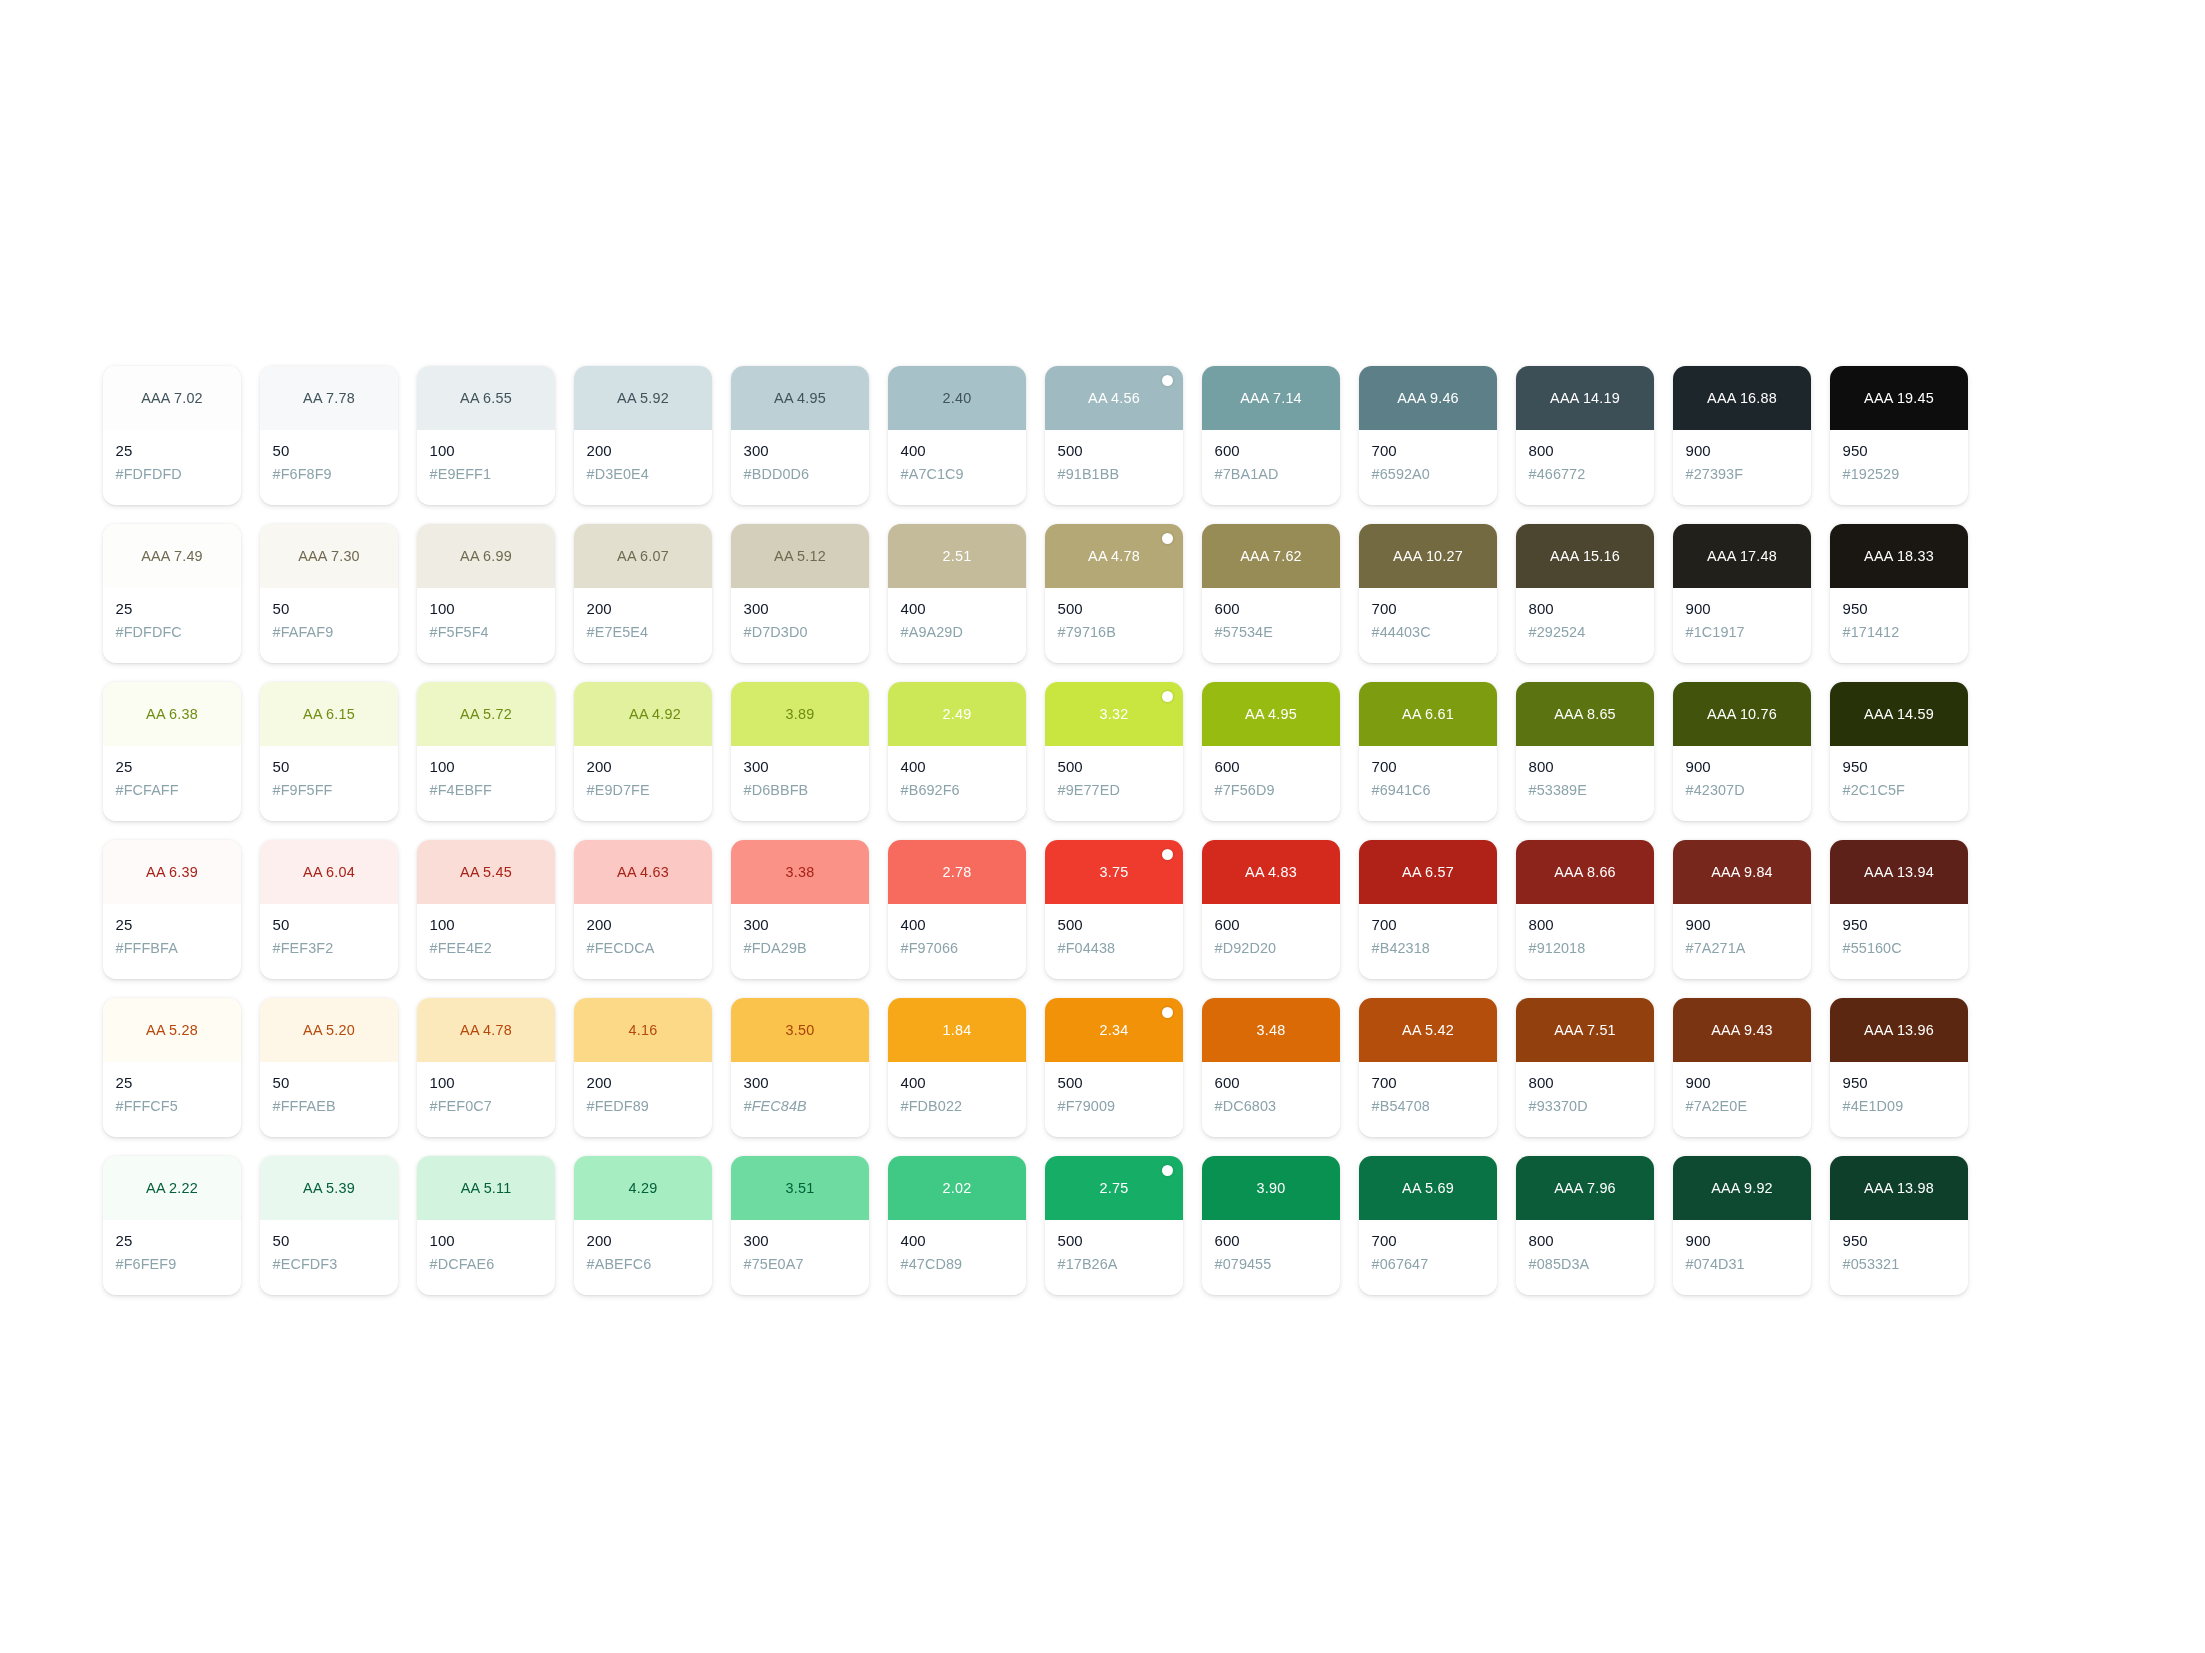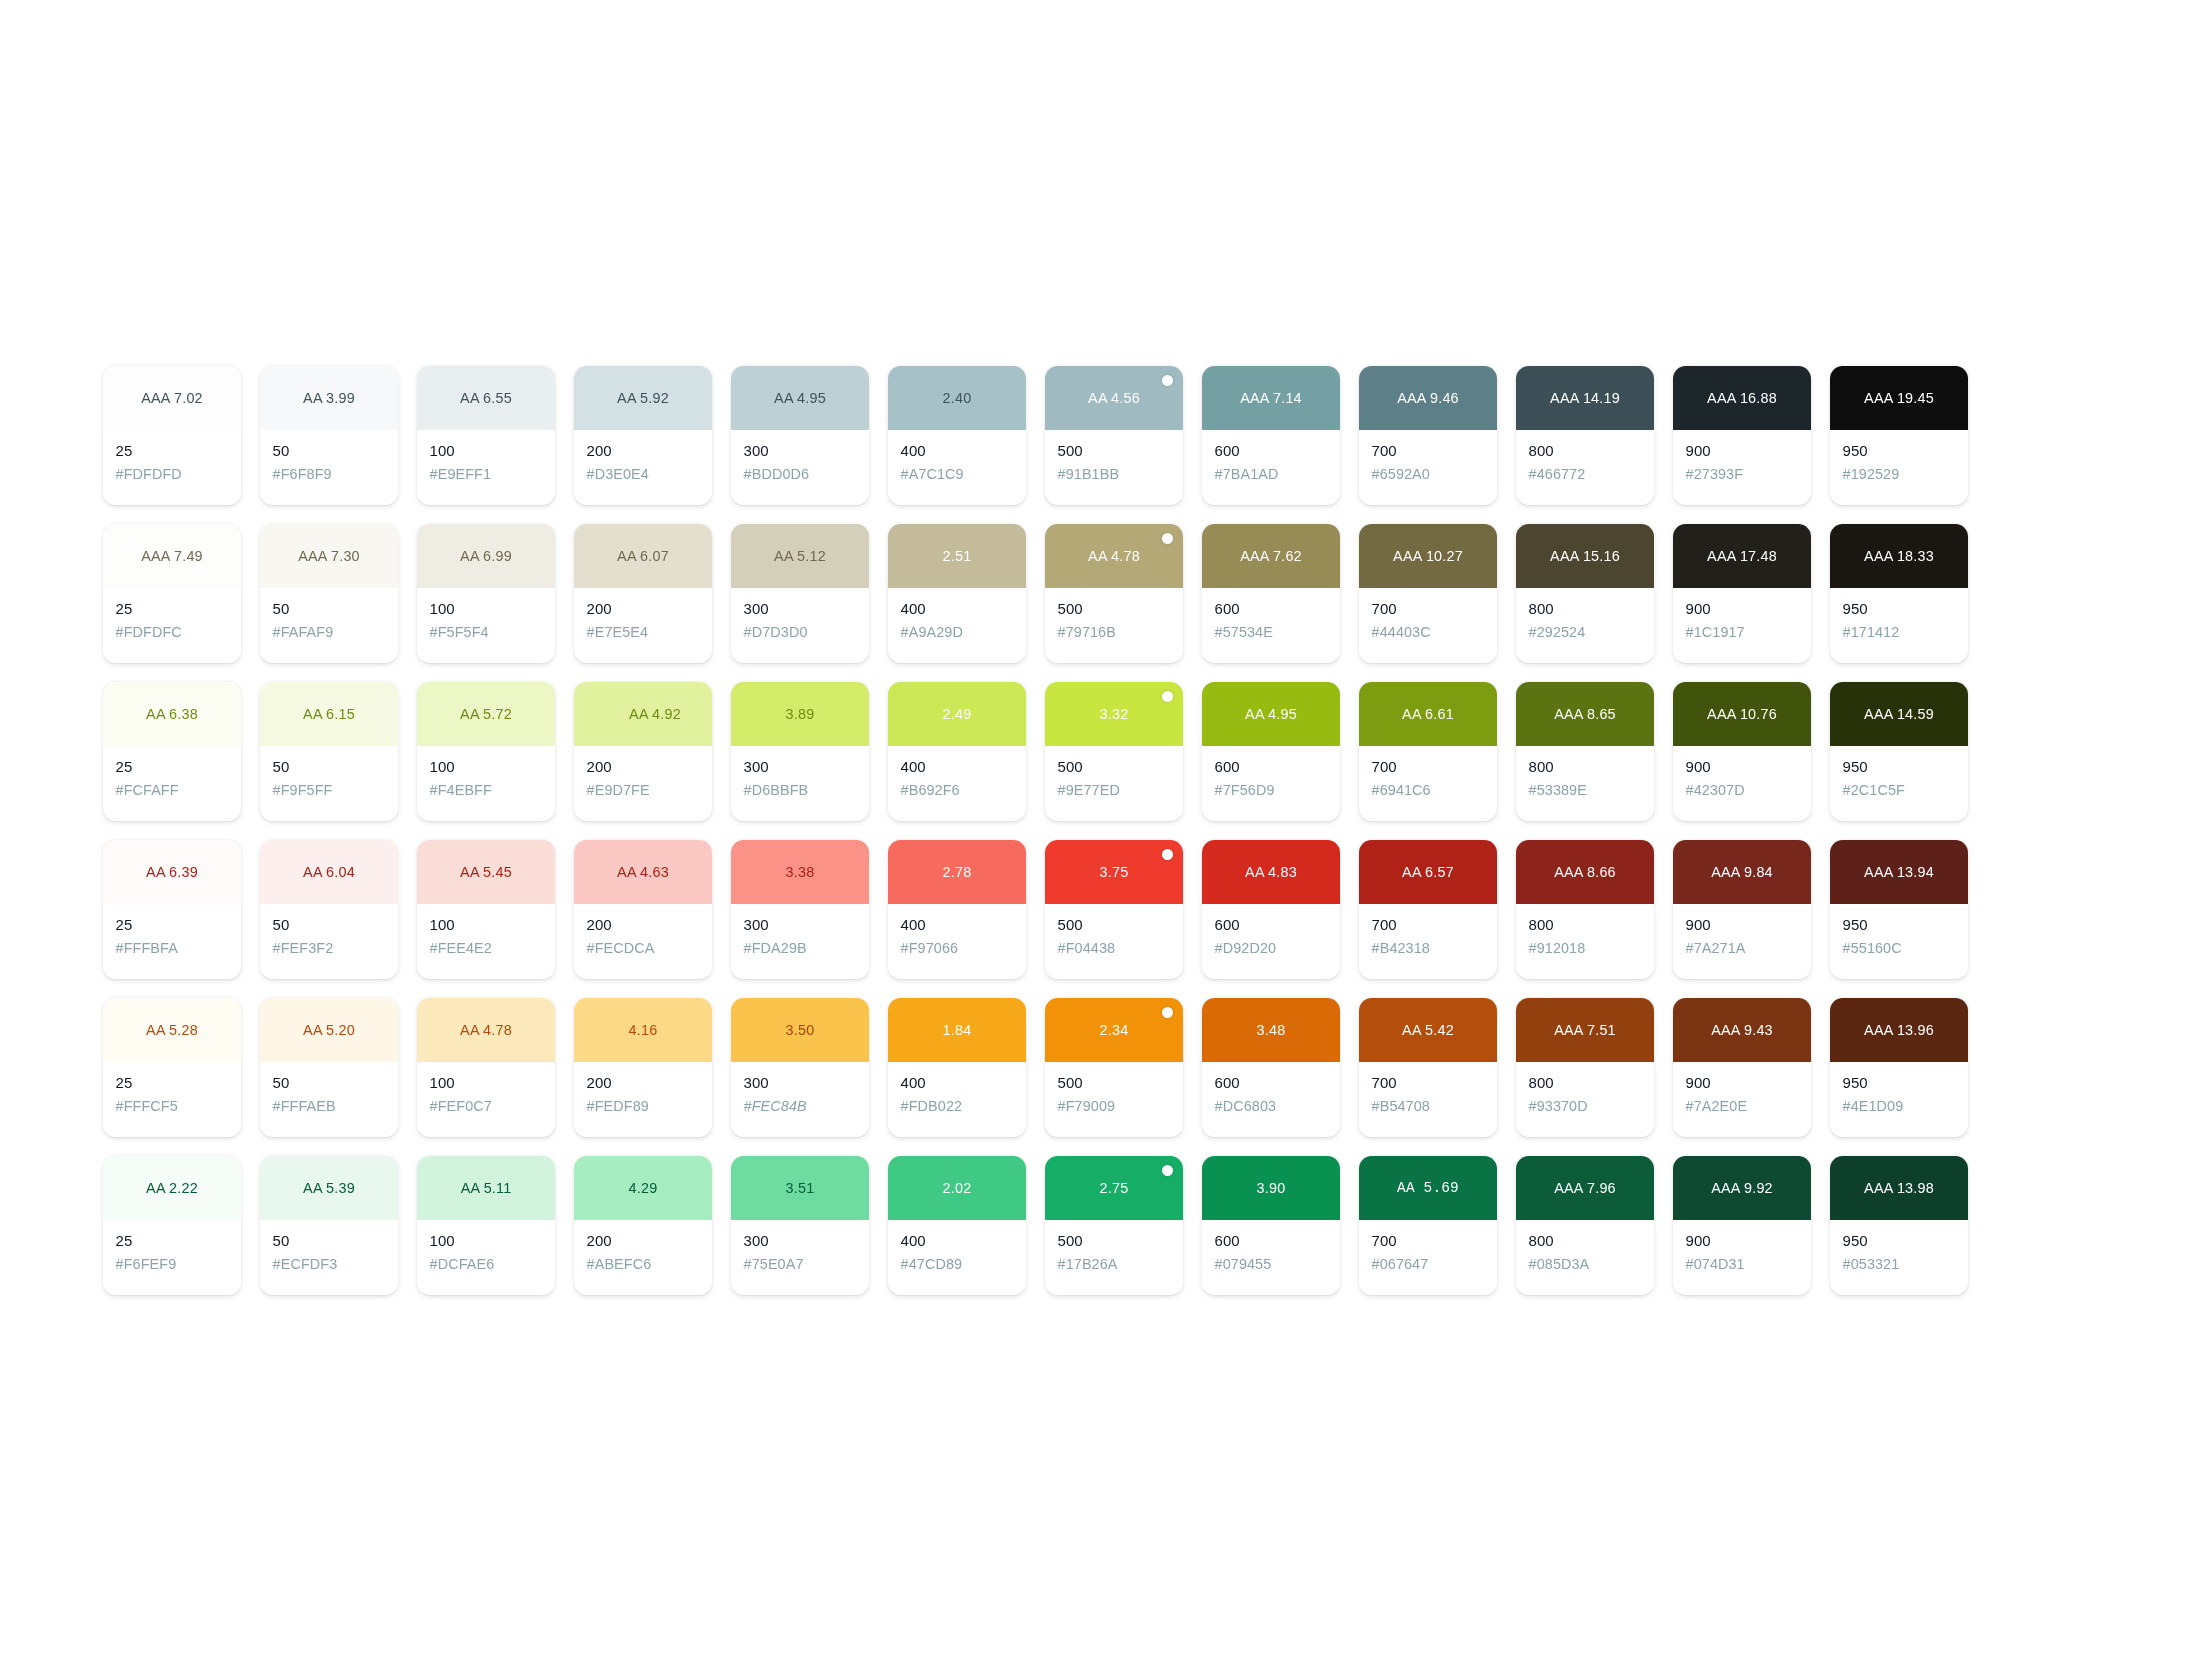--- a/index.html
+++ b/index.html
@@ -91,21 +91,21 @@
         <div class="swatch-color" style="background: rgb(253, 253, 253);">
           <span class="swatch-contrast" style="color: rgb(64, 83, 90);">AAA 7.02</span>
         </div>
         <div class="swatch-meta">
           <div class="swatch-step" style="color: rgb(16, 24, 40);">25</div>
           <div class="swatch-hex" style="color: rgb(139, 163, 171);">#FDFDFD</div>
         </div>
       </div>
       <div class="swatch-card">
         <div class="swatch-color" style="background: rgb(246, 248, 249);">
-          <span class="swatch-contrast" style="color: rgb(64, 83, 90);">AA 3.99</span>
+          <span class="swatch-contrast" style="color: rgb(64, 83, 90);">AA 7.78</span>
         </div>
         <div class="swatch-meta">
           <div class="swatch-step" style="color: rgb(16, 24, 40);">50</div>
           <div class="swatch-hex" style="color: rgb(139, 163, 171);">#F6F8F9</div>
         </div>
       </div>
       <div class="swatch-card">
         <div class="swatch-color" style="background: rgb(233, 239, 241);">
           <span class="swatch-contrast" style="color: rgb(64, 83, 90);">AA 6.55</span>
         </div>
@@ -710,21 +710,21 @@
         <div class="swatch-color" style="background: rgb(8, 145, 81);">
           <span class="swatch-contrast" style="color: rgb(255, 255, 255);">3.90</span>
         </div>
         <div class="swatch-meta">
           <div class="swatch-step" style="color: rgb(16, 24, 40);">600</div>
           <div class="swatch-hex" style="color: rgb(139, 163, 171);">#079455</div>
         </div>
       </div>
       <div class="swatch-card">
         <div class="swatch-color" style="background: rgb(10, 115, 69);">
-          <span class="swatch-contrast" style="color: rgb(255, 255, 255); font-family: Liberation Mono, monospace;">AA 5.69</span>
+          <span class="swatch-contrast" style="color: rgb(255, 255, 255);">AA 5.69</span>
         </div>
         <div class="swatch-meta">
           <div class="swatch-step" style="color: rgb(16, 24, 40);">700</div>
           <div class="swatch-hex" style="color: rgb(139, 163, 171);">#067647</div>
         </div>
       </div>
       <div class="swatch-card">
         <div class="swatch-color" style="background: rgb(12, 92, 58);">
           <span class="swatch-contrast" style="color: rgb(255, 255, 255);">AAA 7.96</span>
         </div>

